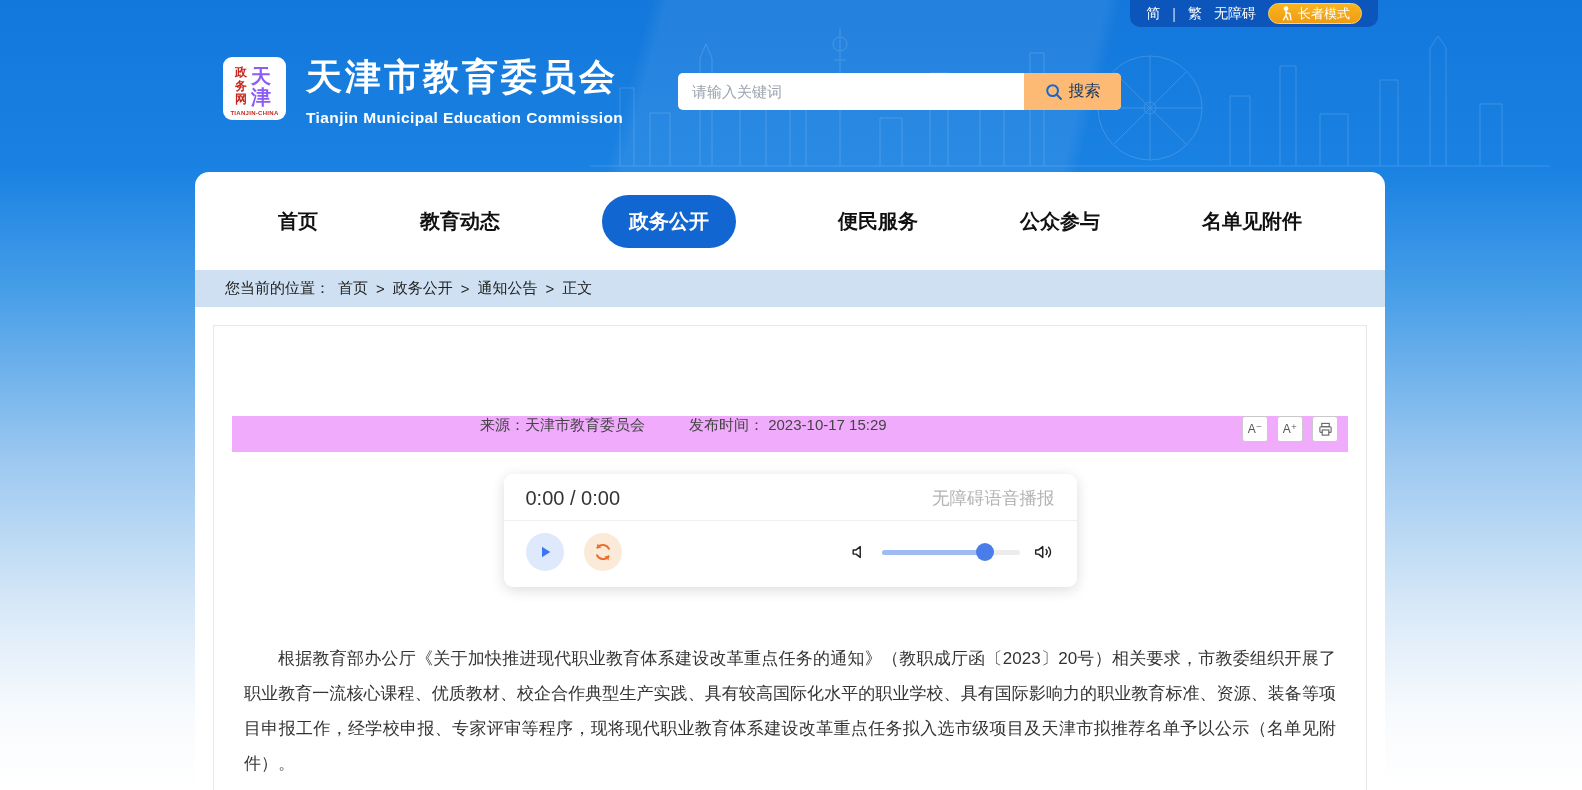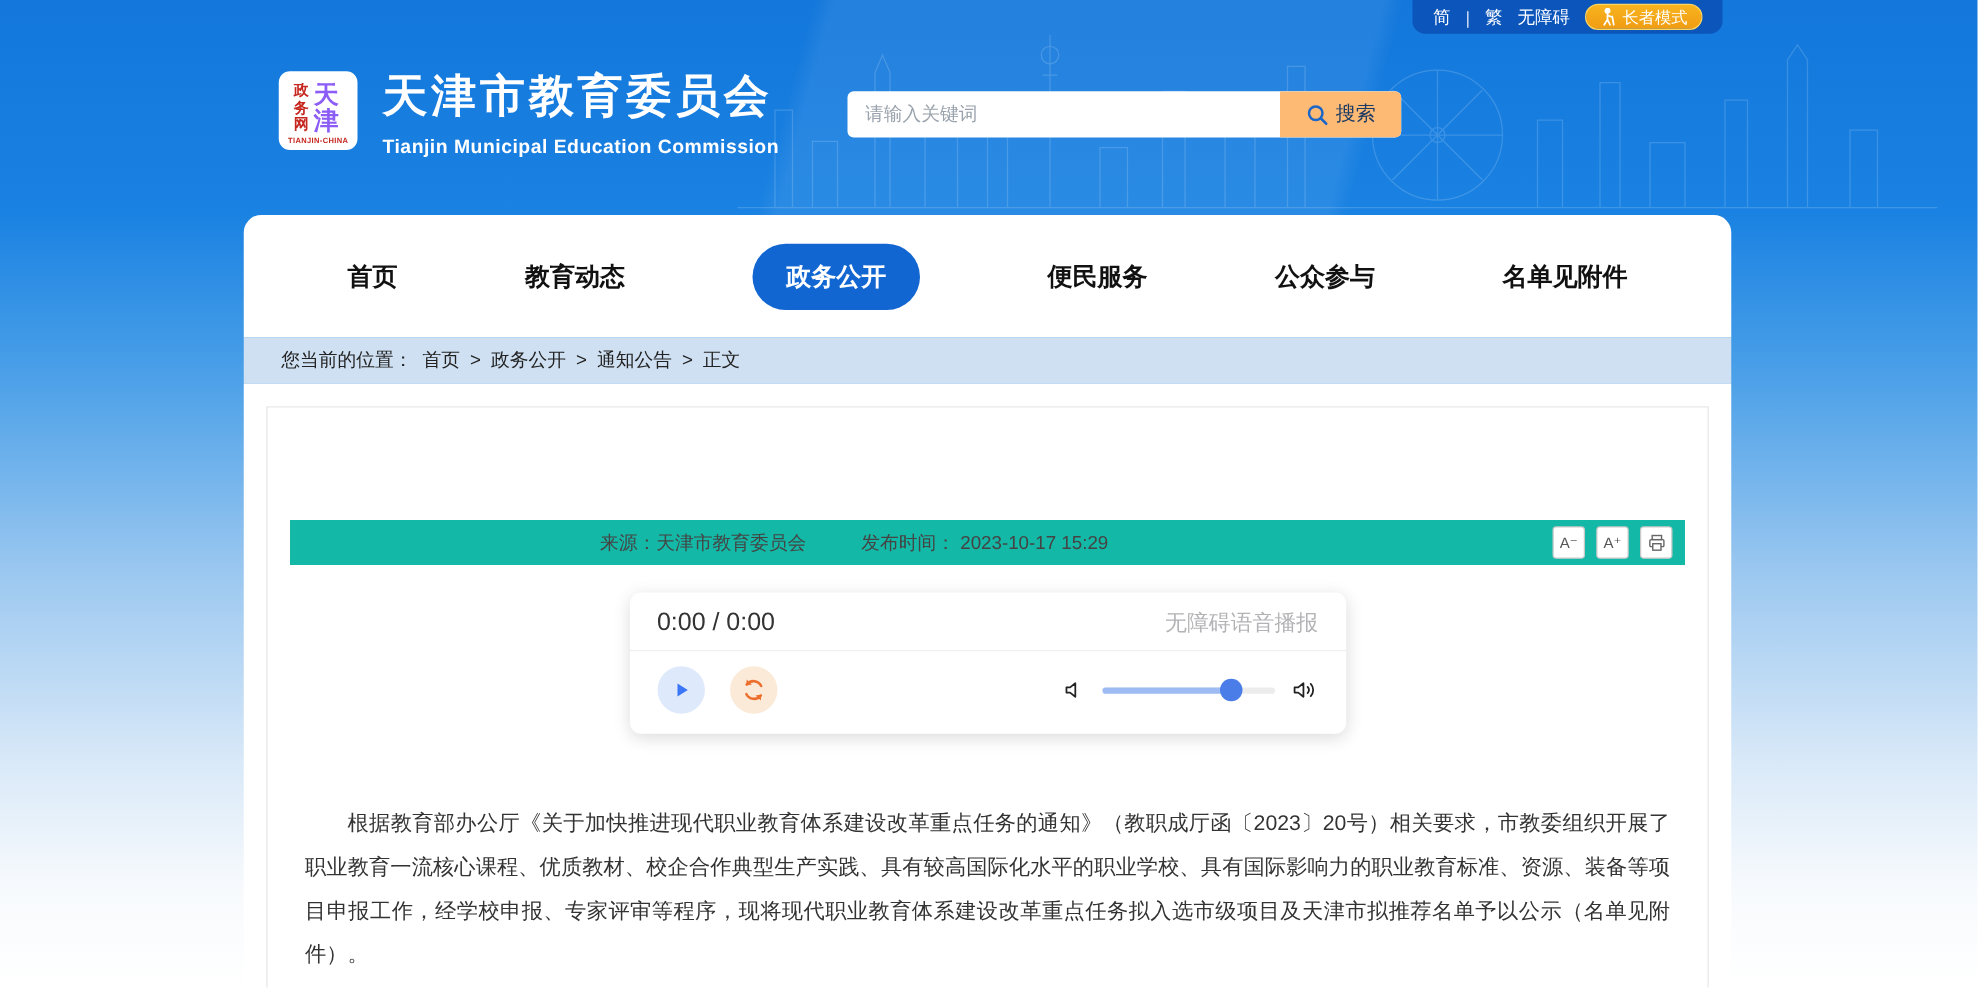--- a/index.html
+++ b/index.html
@@ -63,22 +63,22 @@
   .breadcrumb {
     height:37px; background:#cfe0f2; display:flex; align-items:center;
     padding:0 30px; font-size:15px; color:#222; gap:8px;
   }
   .breadcrumb .link { cursor:pointer; }
   .content { background:#fff; padding:18px 18px 0; min-height:583px; }
   .card { border:1px solid #e8e8e8; background:#fff; padding:30px 18px 40px; min-height:540px; }
   .article-title { text-align:center; font-size:24px; font-weight:bold; color:#1f1f1f; letter-spacing:.5px; }
   
   .meta {
-    margin-top:60px; height:36px; background:#14b8a6;
-    display:flex; align-items:center; font-size:15px; color:#444;
+    margin-top:60px; height:36px; background:#f0abfc;
+    display:flex; align-items:flex-start; font-size:15px; color:#444;
   }
   .meta .source { margin-left:248px; }
   .meta .publish { margin-left:44px; }
   .meta-tools { margin-left:auto; margin-right:10px; display:flex; gap:9px; }
   .tool-btn {
     width:26px; height:26px; background:#fff; border:1px solid #c9c9c9; border-radius:3px;
     font-size:12px; color:#555; display:flex; align-items:center; justify-content:center;
     cursor:pointer; font-family:inherit;
   }
   

